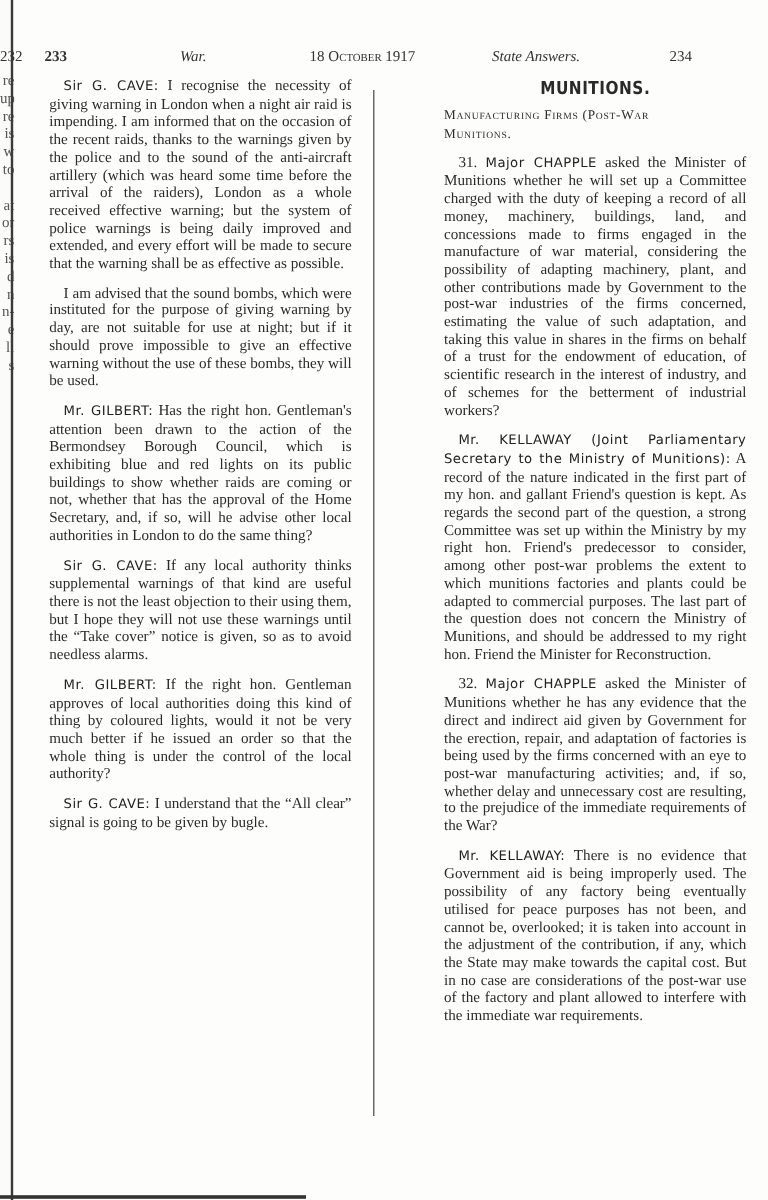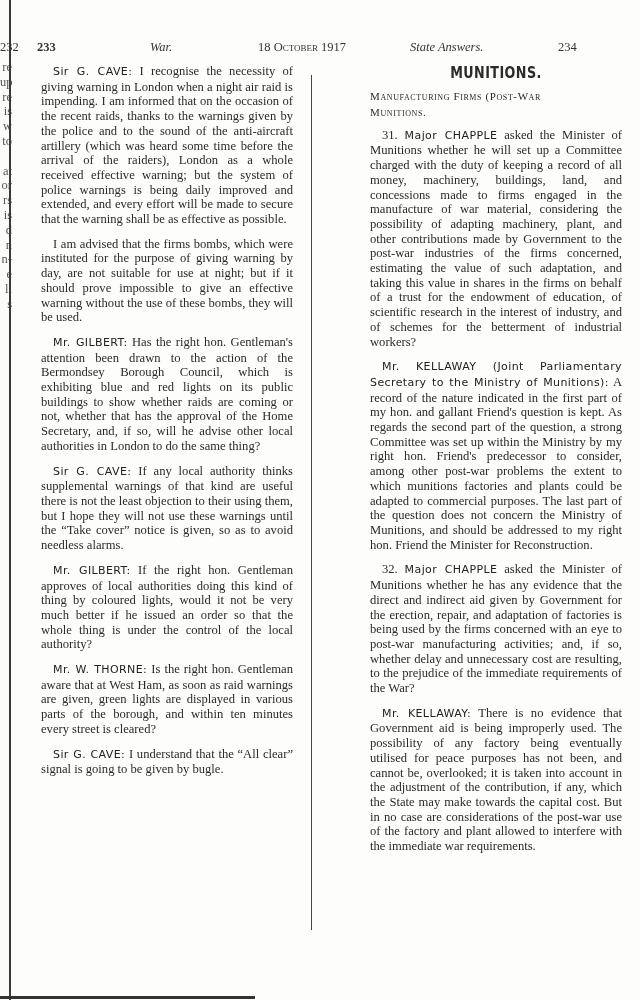--- a/index.html
+++ b/index.html
@@ -93,25 +93,24 @@
   <span class="prev-num">232</span>
   <span class="col-num-left">233</span>
   <span class="title-left">War.</span>
   <span class="date">18 October 1917</span>
   <span class="title-right">State Answers.</span>
   <span class="col-num-right">234</span>
 </div>
 
 <div class="col col-left">
   <p><span class="speaker">Sir G. CAVE:</span><span> I recognise the necessity of giving warning in London when a night air raid is impending. I am informed that on the occasion of the recent raids, thanks to the warnings given by the police and to the sound of the anti-aircraft artillery (which was heard some time before the arrival of the raiders), London as a whole received effective warning; but the system of police warnings is being daily improved and extended, and every effort will be made to secure that the warning shall be as effective as possible.</span></p>
-  <p><span>I am advised that the firms bombs, which were instituted for the purpose of giving warning by day, are not suitable for use at night; but if it should prove impossible to give an effective warning without the use of these bombs, they will be used.</span></p>
+  <p><span>I am advised that the sound bombs, which were instituted for the purpose of giving warning by day, are not suitable for use at night; but if it should prove impossible to give an effective warning without the use of these bombs, they will be used.</span></p>
   <p><span class="speaker">Mr. GILBERT:</span><span> Has the right hon. Gentleman's attention been drawn to the action of the Bermondsey Borough Council, which is exhibiting blue and red lights on its public buildings to show whether raids are coming or not, whether that has the approval of the Home Secretary, and, if so, will he advise other local authorities in London to do the same thing?</span></p>
   <p><span class="speaker">Sir G. CAVE:</span><span> If any local authority thinks supplemental warnings of that kind are useful there is not the least objection to their using them, but I hope they will not use these warnings until the “Take cover” notice is given, so as to avoid needless alarms.</span></p>
   <p><span class="speaker">Mr. GILBERT:</span><span> If the right hon. Gentleman approves of local authorities doing this kind of thing by coloured lights, would it not be very much better if he issued an order so that the whole thing is under the control of the local authority?</span></p>
-  <p><span class="speaker">Mr. W. THORNE:</span><span> Is the right hon. Gentleman aware that at West Ham, as soon as raid warnings are given, green lights are displayed in various parts of the borough, and within ten minutes every street is cleared?</span></p>
   <p><span class="speaker">Sir G. CAVE:</span><span> I understand that the “All clear” signal is going to be given by bugle.</span></p>
 </div>
 
 <div class="divider"></div>
 
 <div class="col col-right">
   <div class="section-title">MUNITIONS.</div>
   <p class="sub-title"><span>Manufacturing Firms (Post-War</span><br><span>Munitions.</span></p>
   <p><span class="q-num">31.</span> <span class="speaker">Major CHAPPLE</span><span> asked the Minister of Munitions whether he will set up a Committee charged with the duty of keeping a record of all money, machinery, buildings, land, and concessions made to firms engaged in the manufacture of war material, considering the possibility of adapting machinery, plant, and other contributions made by Government to the post-war industries of the firms concerned, estimating the value of such adaptation, and taking this value in shares in the firms on behalf of a trust for the endowment of education, of scientific research in the interest of industry, and of schemes for the betterment of industrial workers?</span></p>
   <p><span class="speaker">Mr. KELLAWAY (Joint Parliamentary Secretary to the Ministry of Munitions):</span><span> A record of the nature indicated in the first part of my hon. and gallant Friend's question is kept. As regards the second part of the question, a strong Committee was set up within the Ministry by my right hon. Friend's predecessor to consider, among other post-war problems the extent to which munitions factories and plants could be adapted to commercial purposes. The last part of the question does not concern the Ministry of Munitions, and should be addressed to my right hon. Friend the Minister for Reconstruction.</span></p>

